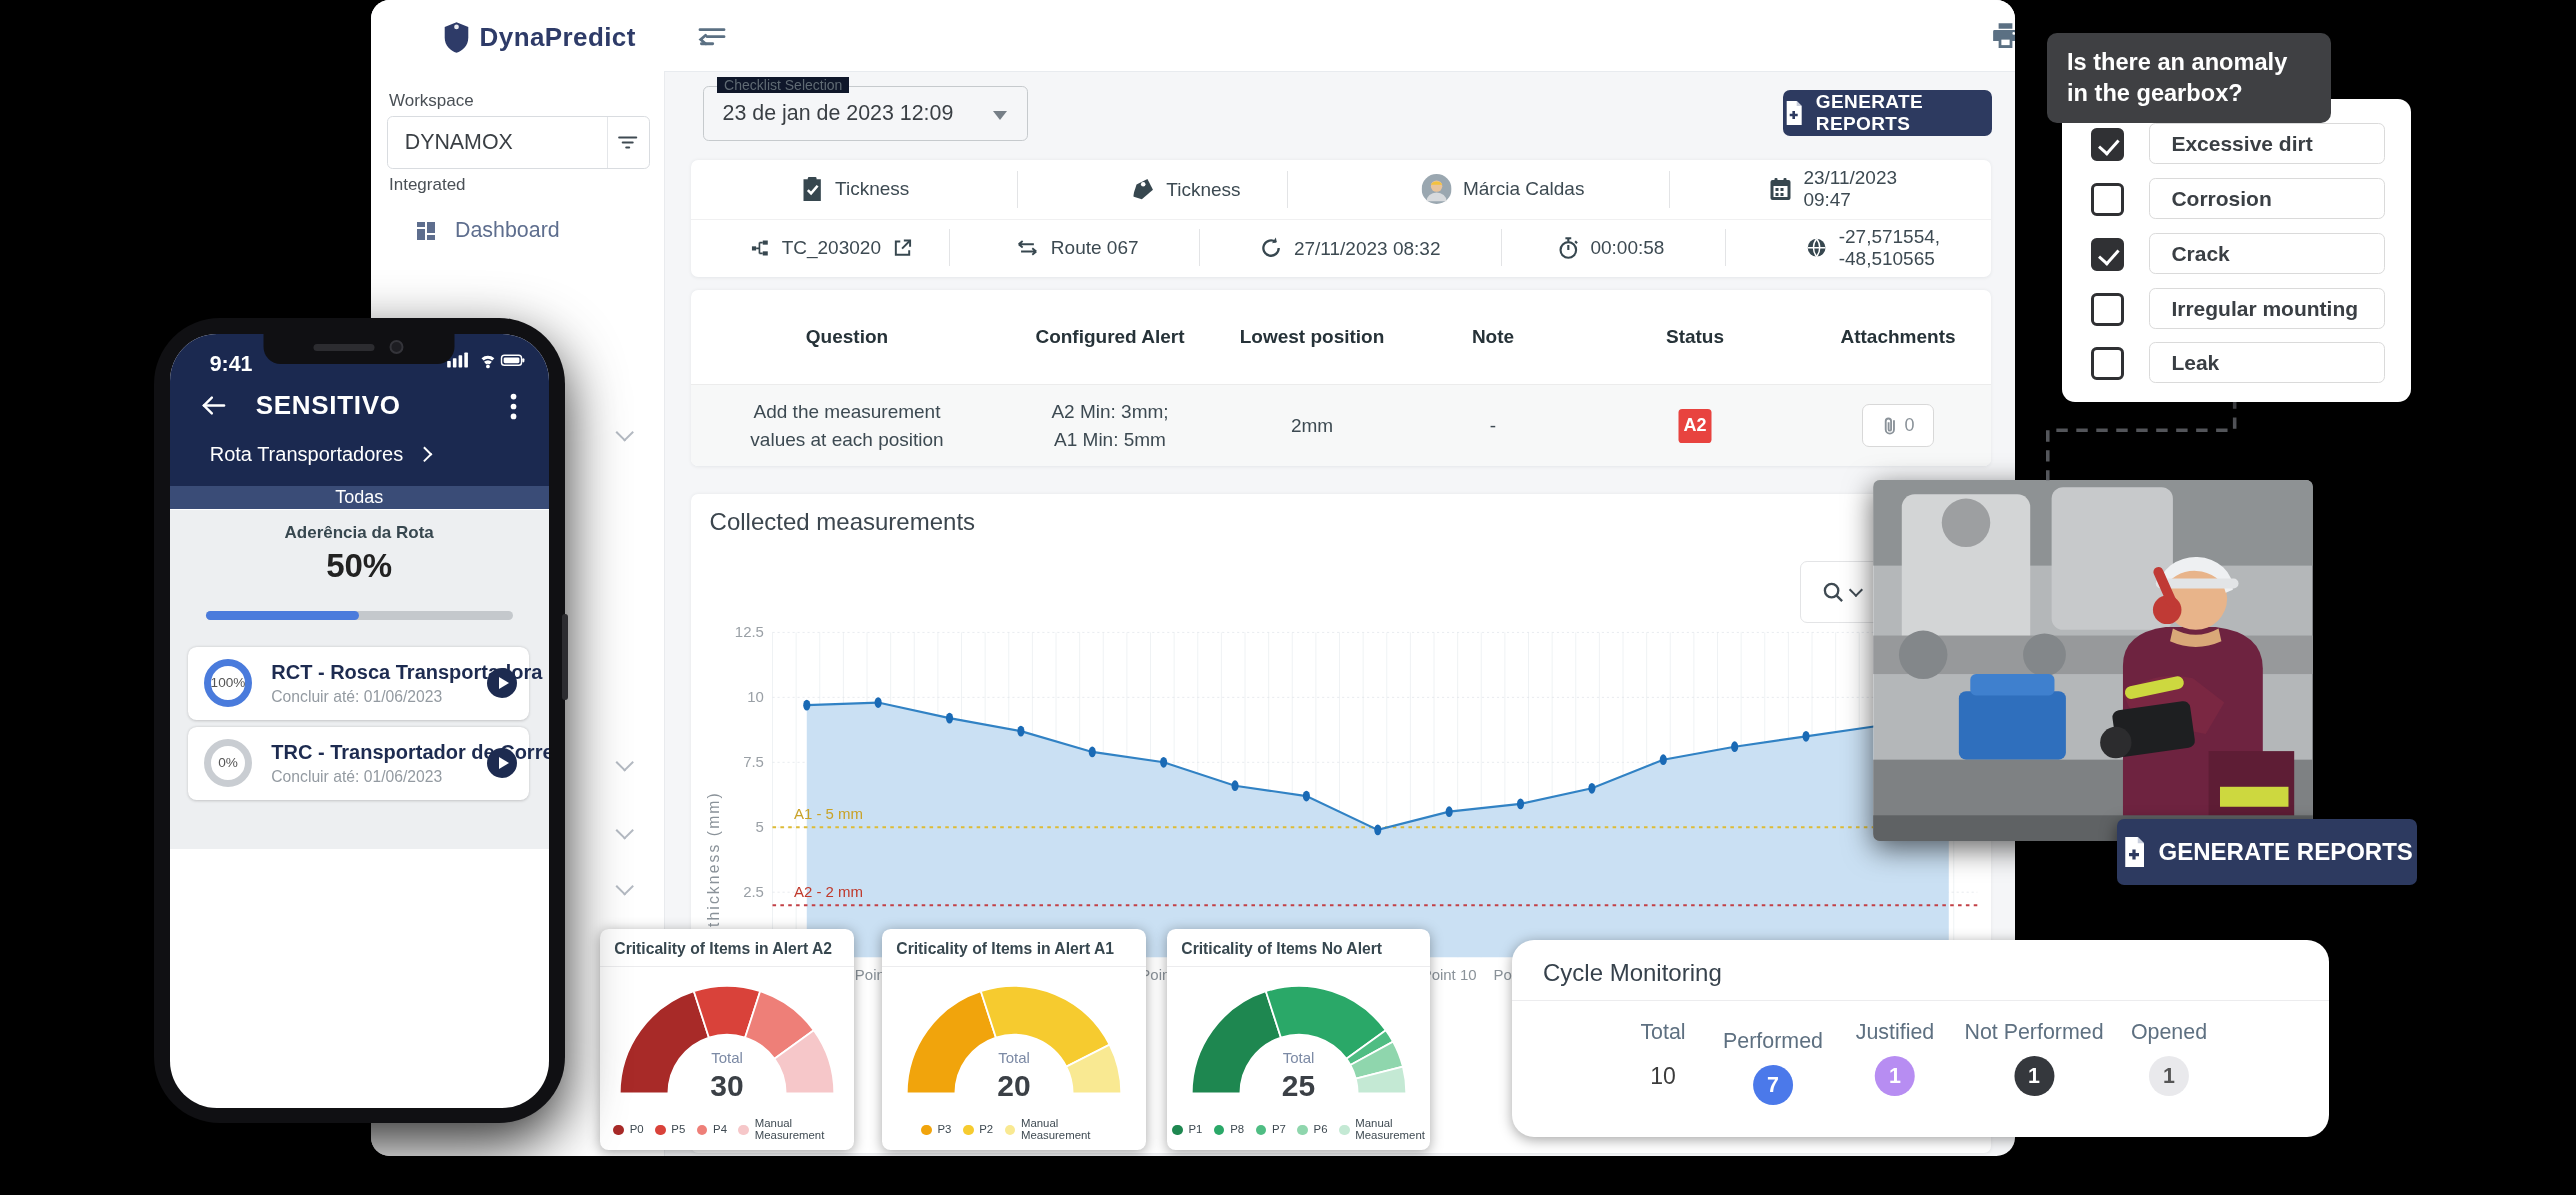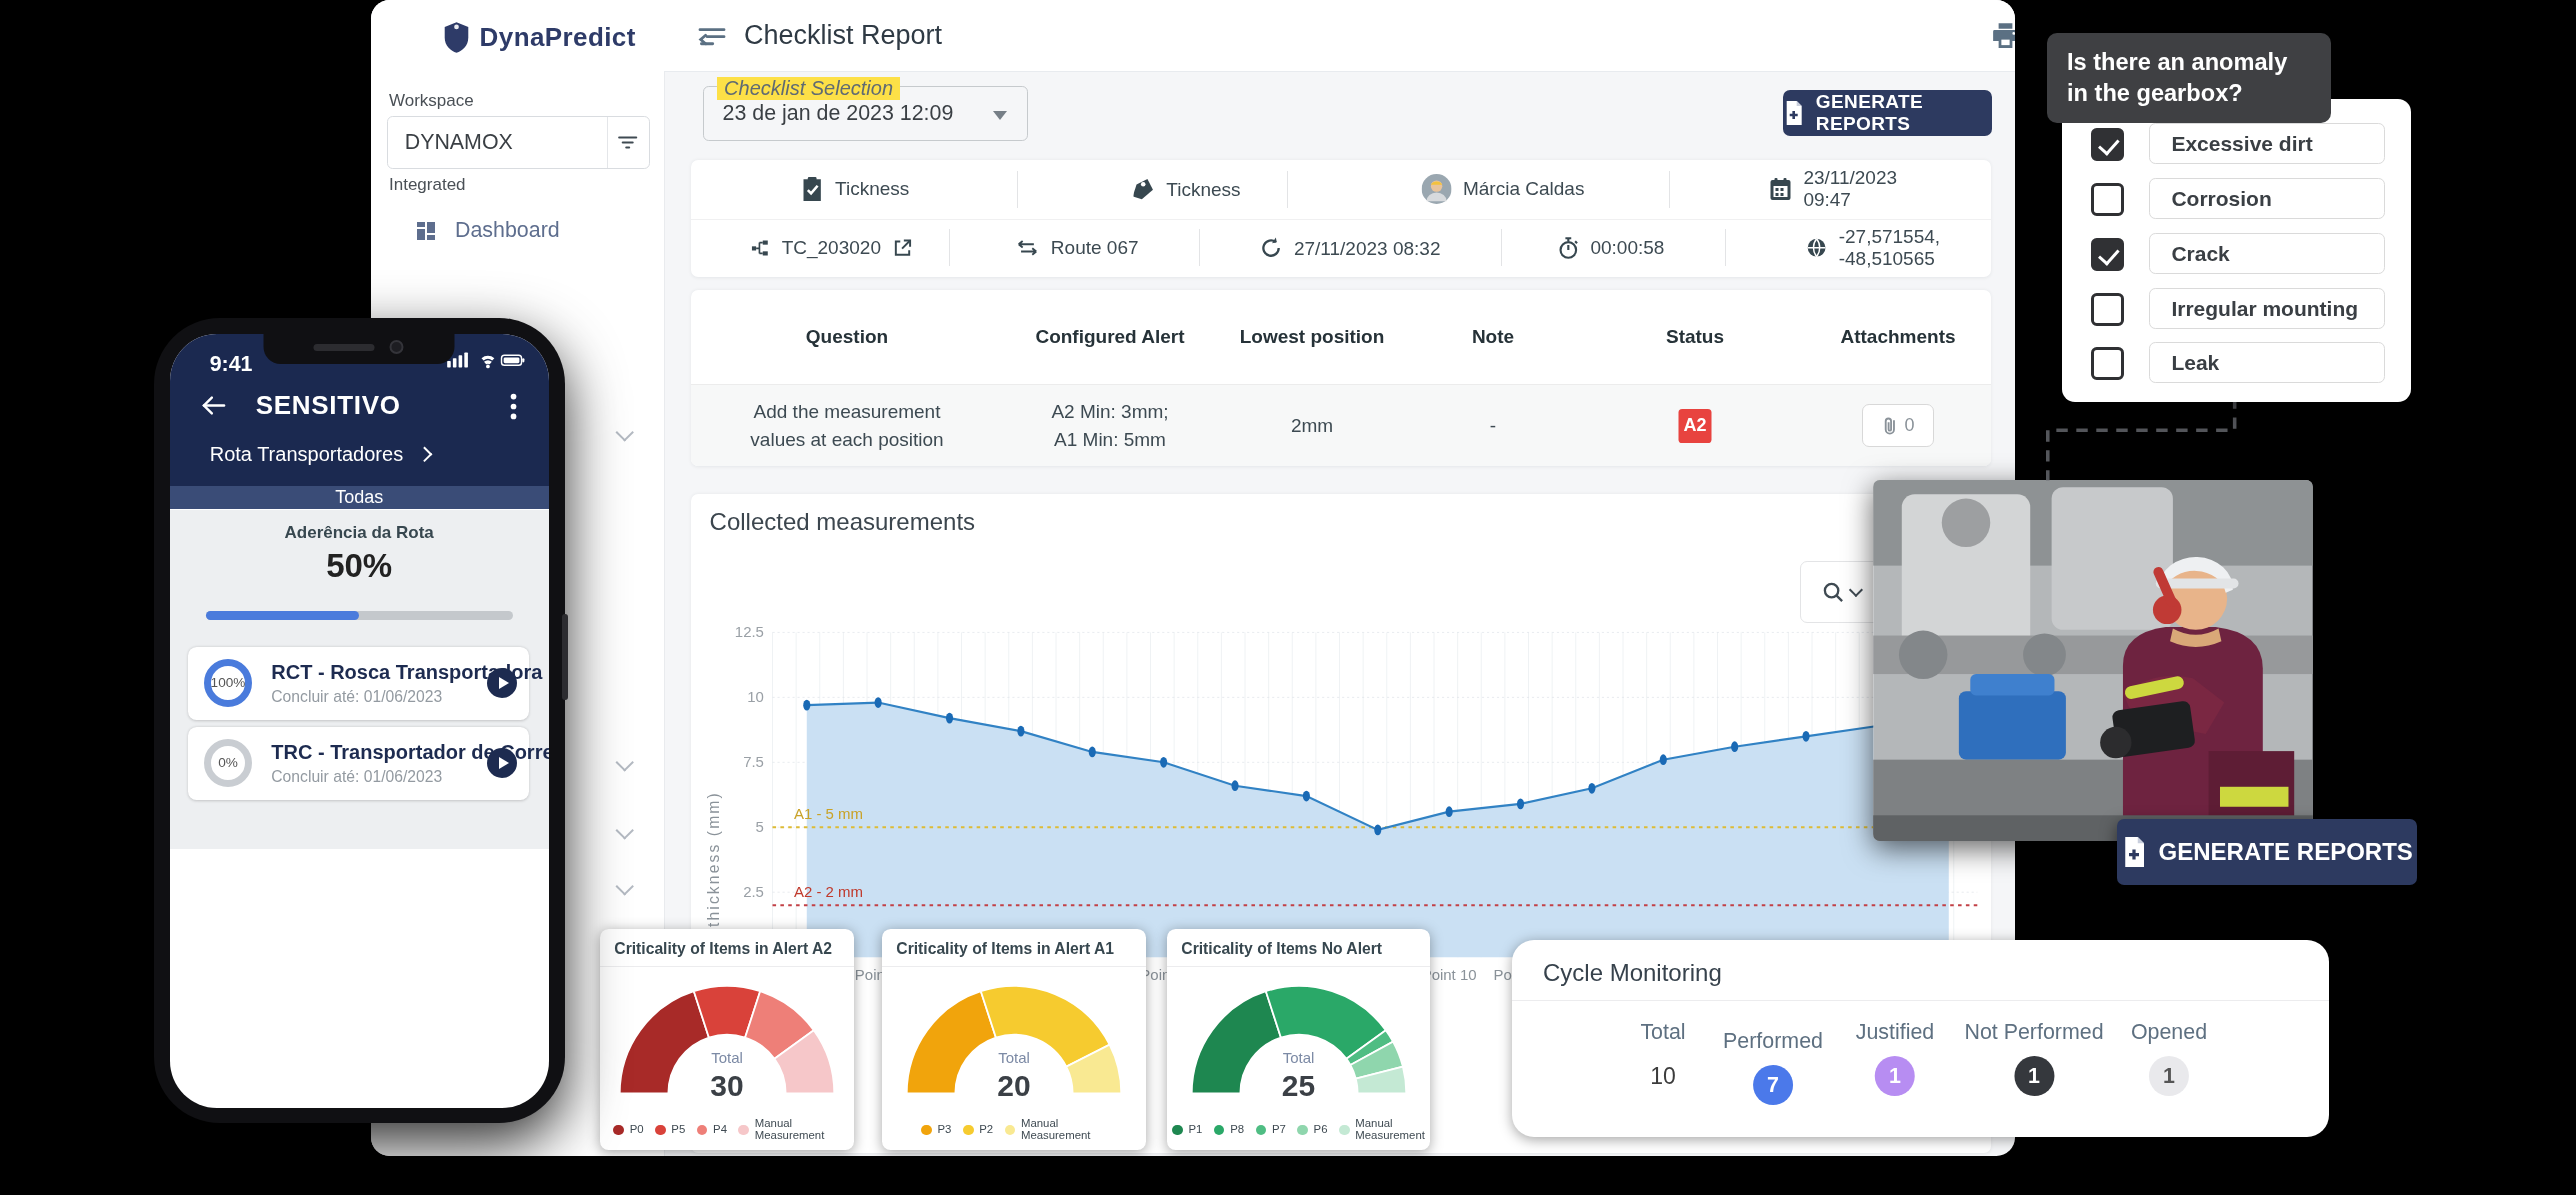--- a/index.html
+++ b/index.html
@@ -16,21 +16,21 @@
   .ws-select{left:15.7px;top:116px;width:261px;height:51px;border:0.7px solid #d9dce0;border-radius:5.7px;background:#fff;}
   .ws-value{left:17px;top:0;height:51px;font-size:21.4px;color:#3a3f44;display:flex;align-items:center;}
   .ws-filter{right:0;top:0;width:41px;height:51px;border-left:0.7px solid #e4e6e9;display:flex;align-items:center;justify-content:center;}
   .nav-item{left:0;width:100%;height:43px;display:flex;align-items:center;gap:17px;padding-left:43px;box-sizing:border-box;color:#5e6e8e;font-size:21.4px;}
   .side-chev{width:11.4px;height:11.4px;border-right:2.1px solid #b4bac2;border-bottom:2.1px solid #b4bac2;transform:rotate(45deg);}
   .header{left:293px;top:0;width:1352px;height:71px;background:#fff;border-bottom:0.7px solid #e8ebef;}
   .page-title{left:80px;top:0;height:71px;display:flex;align-items:center;font-size:27px;font-weight:500;color:#2f3a44;}
   .hdr-icon{top:17px;width:37px;height:37px;display:flex;align-items:center;justify-content:center;}
   
   .cl-select{left:332px;top:86px;width:323px;height:53px;border:0.7px solid #c6cacd;border-radius:5.7px;}
-  .cl-label{left:13px;top:-10px;padding:0 7.1px;background:#fde047;font-size:20px;color:#5f6a73;font-style:italic;}
+  .cl-label{left:13px;top:-10px;padding:0 7.1px;background:#0f172a;font-size:14px;color:#5f6a73;}
   .cl-value{left:18.6px;top:0;height:53px;display:flex;align-items:center;font-size:21.4px;color:#3a3f44;}
   .cl-arrow{right:20px;top:23.6px;width:0;height:0;border-left:7.9px solid transparent;border-right:7.9px solid transparent;border-top:9.3px solid #767f87;}
   .btn-navy{background:#2d3a60;border-radius:7.1px;color:#fff;font-weight:bold;display:flex;align-items:center;justify-content:center;gap:11.4px;}
   .gen-top{left:1412px;top:90px;width:209px;height:46px;font-size:19px;letter-spacing:0.4px;}
   
   .card{background:#fff;border-radius:7.1px;box-shadow:0 0.7px 3.6px rgba(40,50,60,.08);}
   .info-card{left:320px;top:160px;width:1300px;height:117px;}
   .info-cell{display:flex;align-items:center;gap:11.4px;font-size:19px;color:#3d4a52;transform:translate(-50%,-50%);}
   .vdiv{width:0.7px;height:37px;background:#e3e4e6;}
   .table-card{left:320px;top:290px;width:1300px;height:176px;overflow:hidden;}
@@ -147,21 +147,20 @@
     <div class="abs hdr-icon" style="left:29px;">
       <svg width="30" height="24" viewBox="0 0 42 34">
           <g stroke="#5b7083" stroke-width="4" stroke-linecap="round">
             <line x1="4" y1="8" x2="38" y2="8"></line>
             <line x1="14" y1="18" x2="38" y2="18"></line>
             <line x1="6" y1="28" x2="22" y2="28"></line>
             <path d="M12 22 L5 28 L12 34" fill="none" transform="translate(0,-6)"></path>
           </g>
         </svg>
     </div>
-    <div class="abs page-title">Checklist Report</div>
     <div class="abs hdr-icon" style="left:1323px;">
       <svg width="33" height="33" viewBox="0 0 24 24" fill="#5b7083">
           <path d="M7 3h10v4H7z"></path>
           <path d="M4 8h16a1 1 0 0 1 1 1v7h-4v5H7v-5H3V9a1 1 0 0 1 1-1zm14 3.5a1 1 0 1 0 0-2 1 1 0 0 0 0 2z"></path>
           <rect x="9" y="15" width="6" height="4" fill="#fff"></rect>
         </svg>
     </div>
 
   </div>
 

